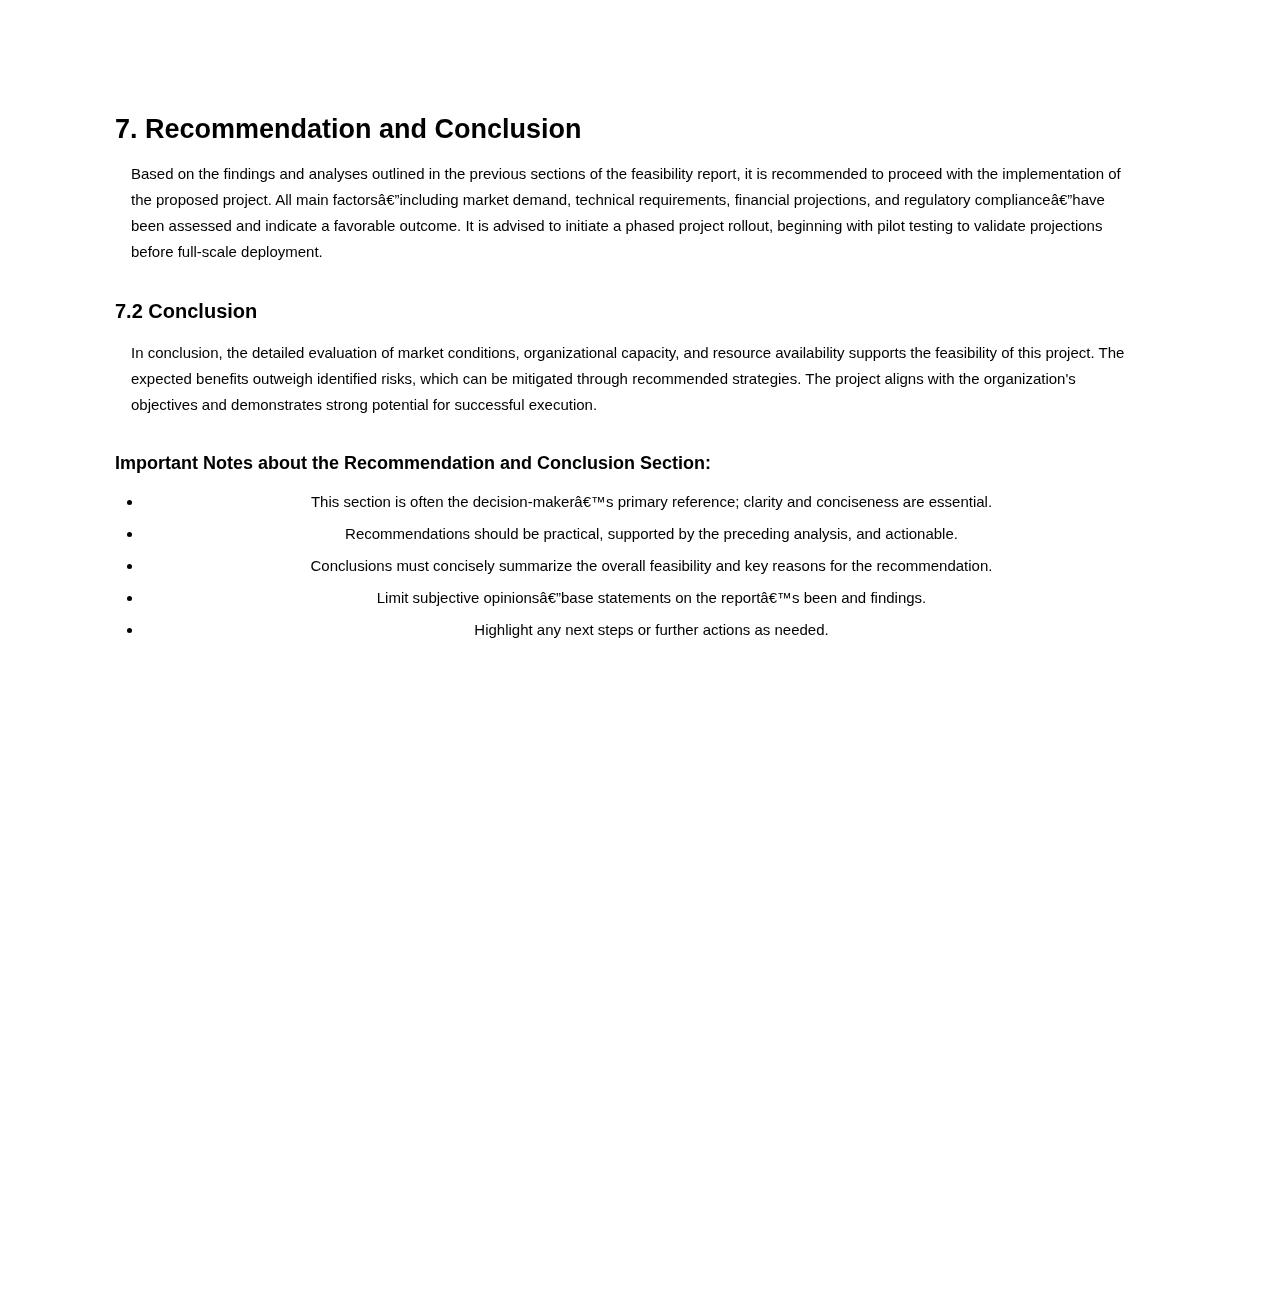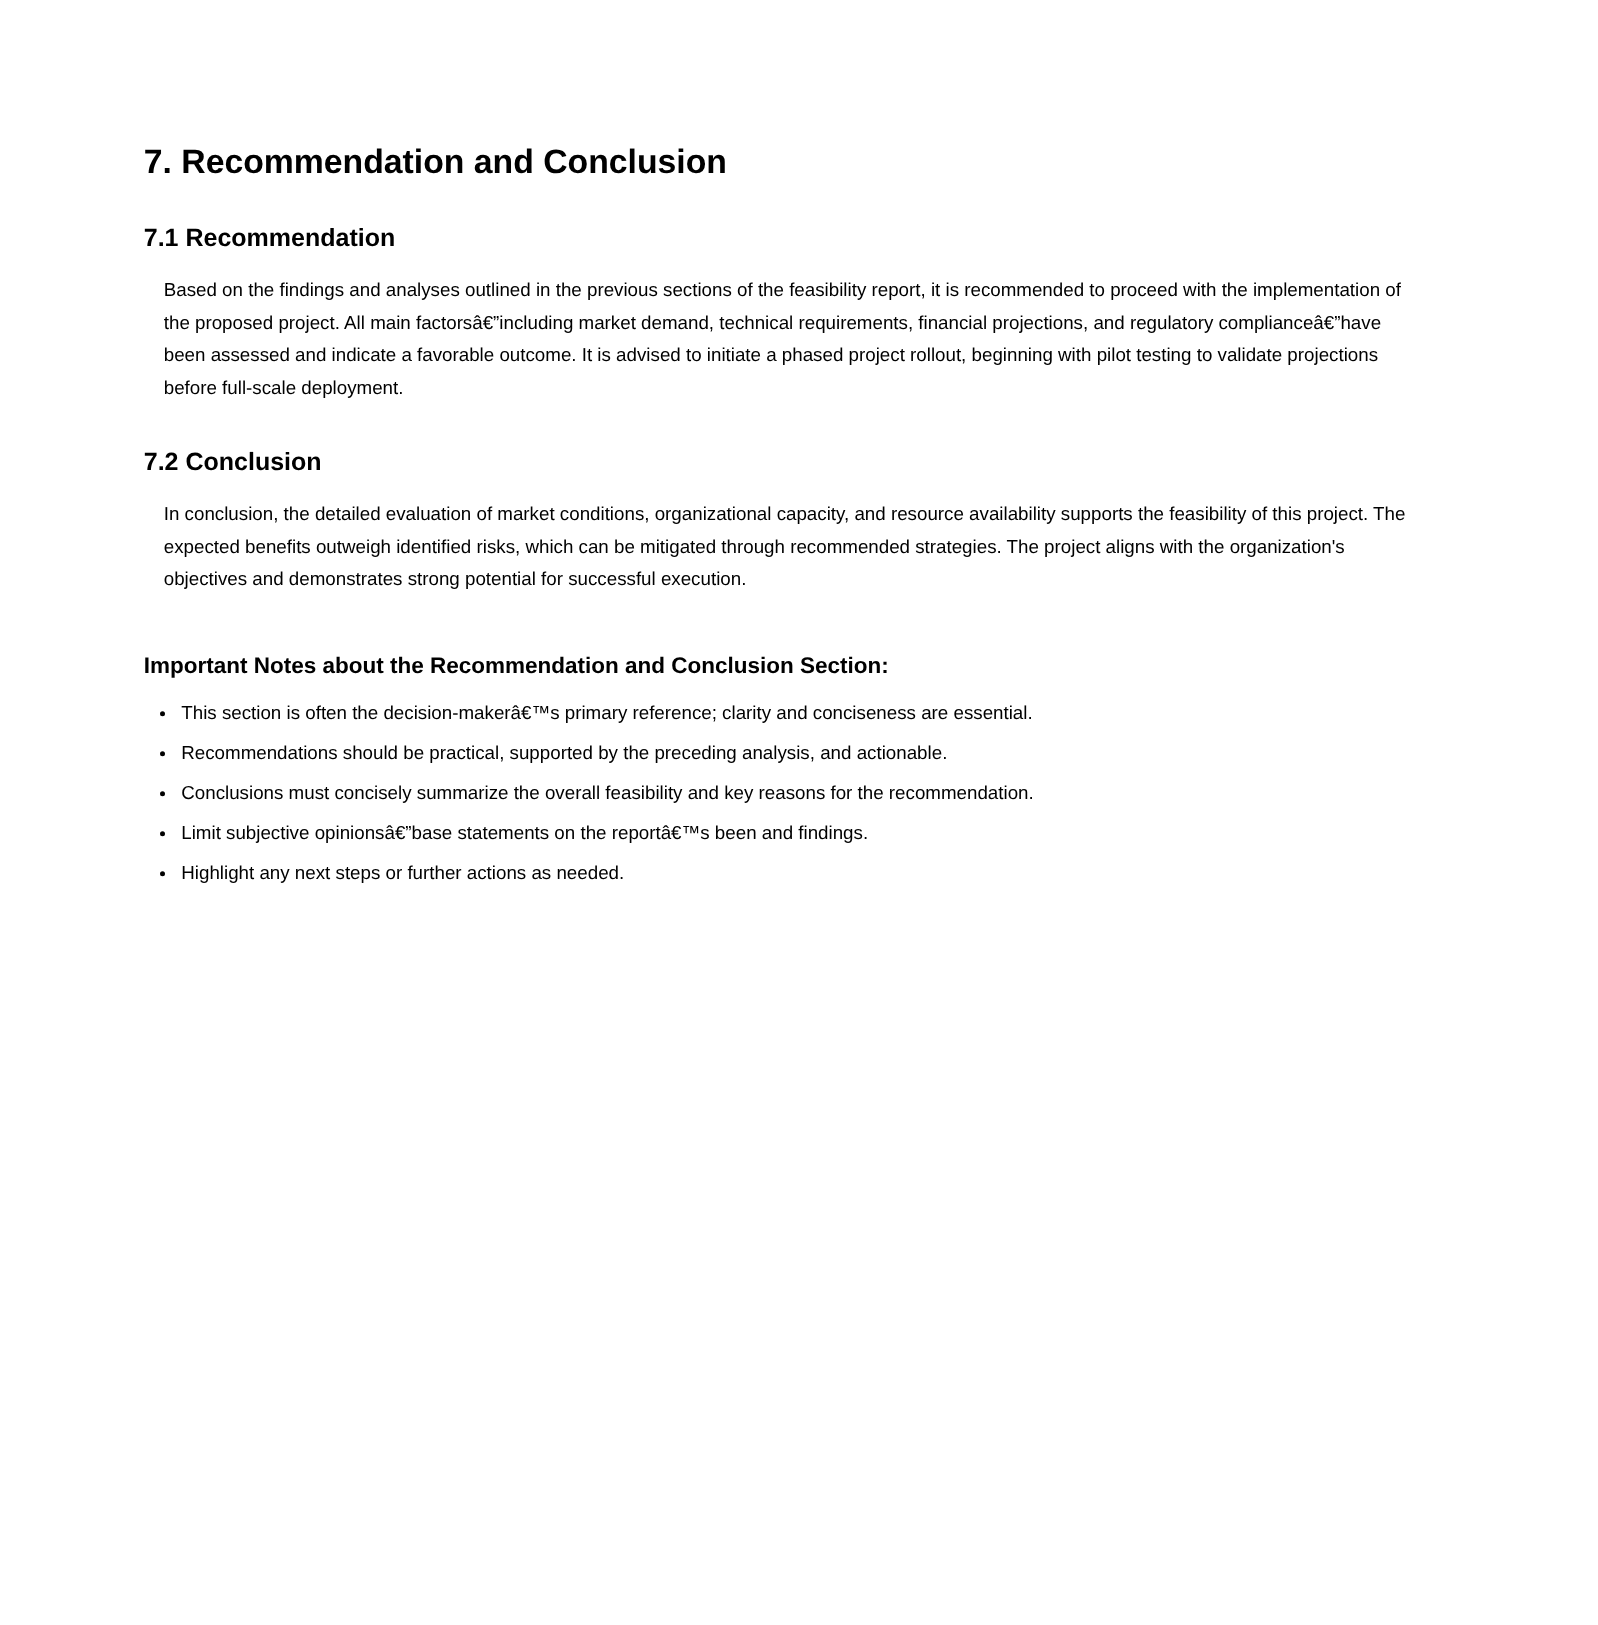--- a/index.html
+++ b/index.html
@@ -27,50 +27,50 @@
     line-height: 1.15;
     letter-spacing: 0;
   }
   h2.doc-h2 {
     margin: 34px 0 17px 0;
     font-size: 20px;
     font-weight: bold;
     line-height: 1.2;
   }
   h3.doc-h3 {
-    margin: 44px 0 14px 0;
+    margin: 34px 0 14px 0;
     font-size: 18px;
     font-weight: bold;
     line-height: 1.25;
   }
   p.doc-p {
     margin: 16px;
     font-size: 15px;
     line-height: 26px;
   }
   ul.doc-list {
     margin: 0;
     padding: 0 0 0 28px;
     list-style-type: disc;
+    text-align: center;
   }
   ul.doc-list li {
     margin: 0 0 6px 0;
     padding-left: 2px;
     font-size: 15px;
     line-height: 26px;
   }
 </style>
 </head>
 <body>
 
 <div class="page">
 
   <h1 class="doc-h1">7. Recommendation and Conclusion</h1>
 
-  <h2 class="doc-h2">7.1 Recommendation</h2>
 
   <p class="doc-p">Based on the findings and analyses outlined in the previous sections of the feasibility report, it is recommended to proceed with the implementation of the proposed project. All main factorsâ€”including market demand, technical requirements, financial projections, and regulatory complianceâ€”have been assessed and indicate a favorable outcome. It is advised to initiate a phased project rollout, beginning with pilot testing to validate projections before full-scale deployment.</p>
 
   <h2 class="doc-h2">7.2 Conclusion</h2>
 
   <p class="doc-p">In conclusion, the detailed evaluation of market conditions, organizational capacity, and resource availability supports the feasibility of this project. The expected benefits outweigh identified risks, which can be mitigated through recommended strategies. The project aligns with the organization's objectives and demonstrates strong potential for successful execution.</p>
 
   <h3 class="doc-h3">Important Notes about the Recommendation and Conclusion Section:</h3>
 
   <ul class="doc-list">

